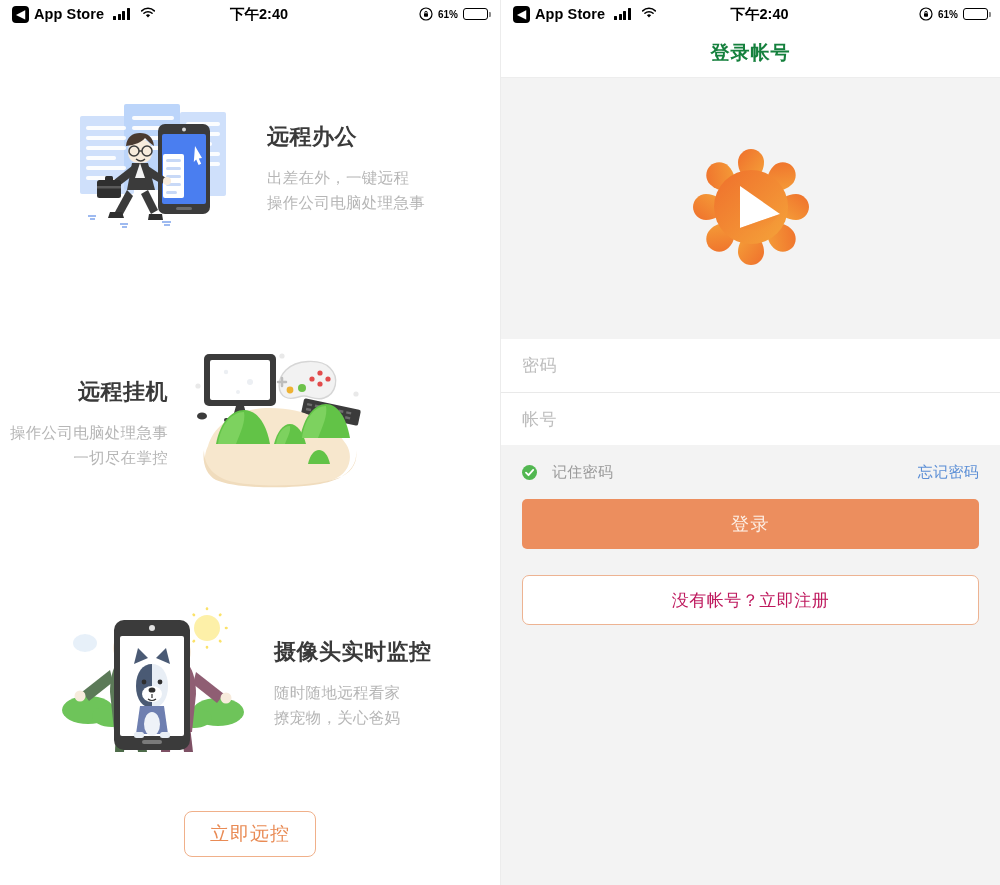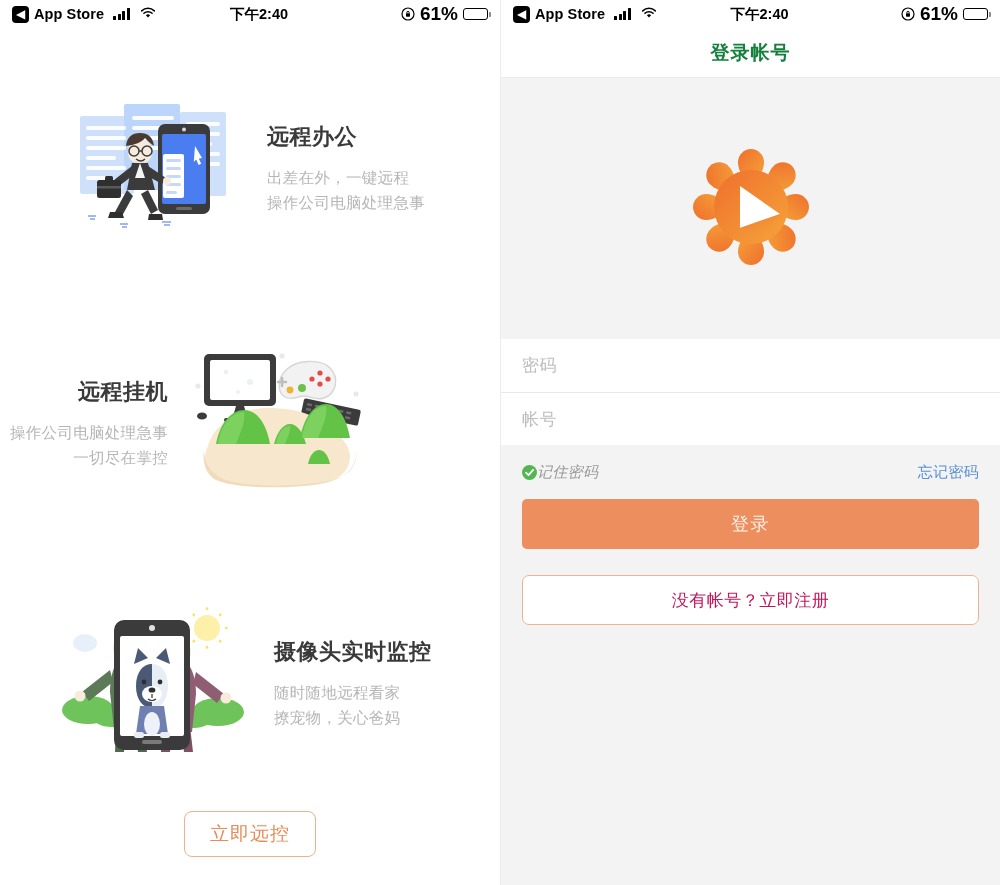--- a/index.html
+++ b/index.html
@@ -35,21 +35,21 @@
   .signal i:nth-child(2){ height: 6.5px; }
   .signal i:nth-child(3){ height: 9px; }
   .signal i:nth-child(4){ height: 12px; }
   .wifi { margin-left: 5px; }
   .sb-center {
     position: absolute; left: 0; right: 0; text-align: center;
     font-size: 14.5px; font-weight: 600; pointer-events: none; margin-left: 18px;
   }
   .sb-right { margin-left: auto; display: flex; align-items: center; gap: 5px; z-index:2;}
   .rotlock { width: 14px; height: 14px; }
-  .battery-pct { font-size: 19px; font-weight: 600; }
+  .battery-pct { font-size: 10px; font-weight: 600; }
   .battery {
     position: relative; width: 25px; height: 12.5px;
     border: 1.3px solid #000; border-radius: 3px; padding: 1.3px;
   }
   .battery::after {
     content:""; position:absolute; right: -3.6px; top: 3.6px;
     width: 2px; height: 5px; background: rgba(0,0,0,.45); border-radius: 0 1px 1px 0;
   }
   .battery .fill { height: 100%; background: #000; border-radius: 1px; }
 
@@ -91,21 +91,21 @@
   .form-block { background: #ffffff; }
   .field {
     height: 53px; display:flex; align-items:center; padding: 0 21px;
     font-size: 17px; color: #bdbdbd; letter-spacing: .5px;
   }
   .field + .field { border-top: 1px solid #e9e9e9; }
   .options {
     height: 54px; display: flex; align-items: center; justify-content: space-between;
     padding: 0 21px; background: #f3f3f3;
   }
-  .remember { display: flex; align-items: center; gap: 0; cursor:pointer;font-style:italic; }
+  .remember { display: flex; align-items: center; gap: 15px; cursor:pointer; }
   .check-icon { width: 15px; height: 15px; flex: none; }
   .remember span { font-size: 15px; color: #9a9a9a; letter-spacing: .3px; }
   .forgot { font-size: 15px; color: #5c8fd6; letter-spacing: .3px; cursor:pointer; }
   .btn-area { padding: 0 21px; }
   .btn-login {
     height: 50px; border-radius: 5px; background: #ec8e5e; color: #fdf0e6;
     font-size: 18px; letter-spacing: 1.5px;
     display:flex; align-items:center; justify-content:center; cursor:pointer;
     border: none; width: 100%;
   }

